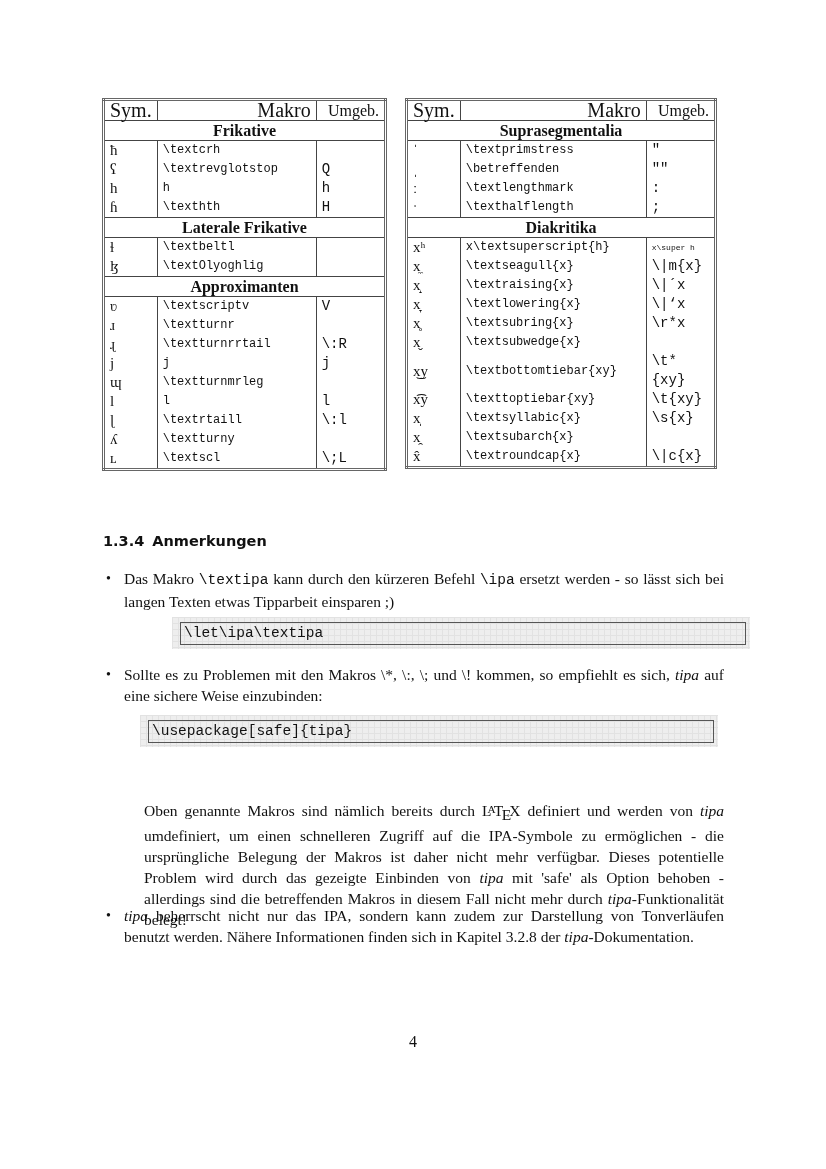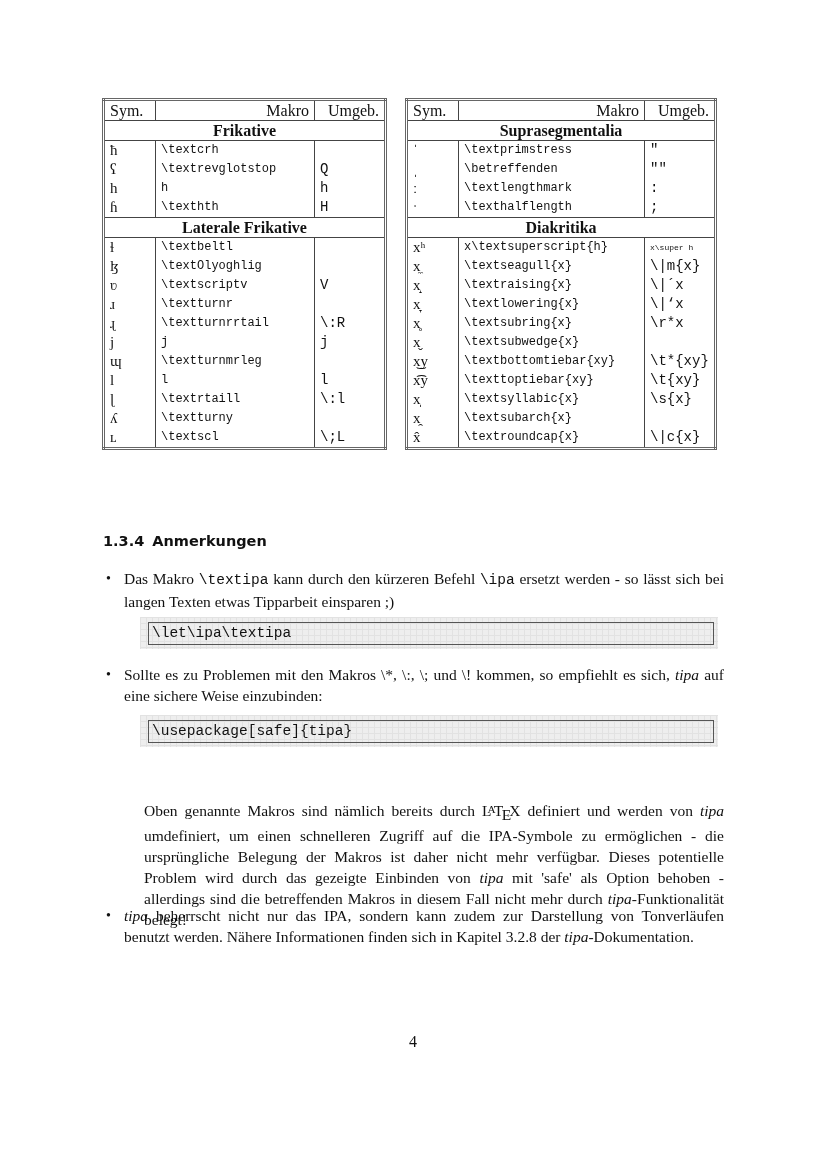--- a/index.html
+++ b/index.html
@@ -6,21 +6,21 @@
   body { width: 826px; height: 1169px; position: relative; overflow: hidden;
          font-family: "DejaVu Serif", "Liberation Serif", serif; color: #111; }
 
   .ipa-table { position: absolute; border-collapse: collapse;
     border: 3px double #666; font-family: "Liberation Serif", serif; font-size: 15px; }
   .ipa-table td, .ipa-table th { padding: 0 5px; height: 19px; line-height: 19px; vertical-align: middle; }
   .ipa-table .c-sym { border-right: 1px solid #444; width: 40px; text-align: left; }
   .ipa-table .c-mak { border-right: 1px solid #444; font-family: "Liberation Mono", monospace; font-size: 12px; }
   .ipa-table .c-umg { font-family: "Liberation Mono", monospace; font-size: 14px; }
   .ipa-table thead th { font-weight: normal; text-align: right; border-bottom: 1px solid #444; font-size: 16px; }
-  .ipa-table thead th.c-sym, .ipa-table thead th.c-mak { border-right: 1px solid #444; font-family: "Liberation Serif", serif; font-size: 16px; }
+  .ipa-table thead th.c-sym, .ipa-table thead th.c-mak { border-right: 1px solid #444; font-family: "Liberation Serif", serif; font-size: 20px; }
   .ipa-table tr.section td { text-align: center; font-weight: bold; font-size: 16px;
     border-top: 1px solid #444; border-bottom: 1px solid #444; font-family: "Liberation Serif", serif; }
   .tiny { font-size: 8px !important; margin-top: 48px; }
 
   #left-table { left: 102px; top: 98px; width: 285px; }
   #left-table .c-sym { width: 40px; }
   #left-table .c-mak { width: 148px; }
   #right-table { left: 405px; top: 98px; width: 312px; }
   #right-table .c-sym { width: 40px; }
   #right-table .c-mak { width: 175px; }
@@ -95,20 +95,23 @@
       <tr>
         <td class="c-sym">ɬ</td>
         <td class="c-mak">\textbeltl</td>
         <td class="c-umg"></td>
       </tr>
       <tr>
         <td class="c-sym">ɮ</td>
         <td class="c-mak">\textOlyoghlig</td>
         <td class="c-umg"></td>
       </tr>
+      <tr class="section">
+        <td colspan="3">Approximanten</td>
+      </tr>
       <tr>
         <td class="c-sym">ʋ</td>
         <td class="c-mak">\textscriptv</td>
         <td class="c-umg">V</td>
       </tr>
       <tr>
         <td class="c-sym">ɹ</td>
         <td class="c-mak">\textturnr</td>
         <td class="c-umg"></td>
       </tr>
@@ -244,21 +247,21 @@
 </table>
 
 <div class="section-heading">
   <span class="num">1.3.4</span><span>Anmerkungen</span>
 </div>
 
 <div class="bullet-list" style="top:568px;">
   <span class="bullet-dot">•</span>
   <span>Das Makro </span><span class="code-inline">\textipa</span><span> kann durch den kürzeren Befehl </span><span class="code-inline">\ipa</span><span> ersetzt werden - so lässt sich bei langen Texten etwas Tipparbeit einsparen ;)</span>
 </div>
-<div class="code-box" style="top:617px;">
+<div class="code-box" style="top:617px;margin-left:32px;">
   <div class="code-inner">\let\ipa\textipa</div>
 </div>
 
 <div class="bullet-list" style="top:664px;">
   <span class="bullet-dot">•</span>
   <span>Sollte es zu Problemen mit den Makros \*, \:, \; und \! kommen, so empfiehlt es sich, </span><span class="em">tipa</span><span> auf eine sichere Weise einzubinden:</span>
 </div>
 <div class="code-box" style="top:715px;">
   <div class="code-inner">\usepackage[safe]{tipa}</div>
 </div>

